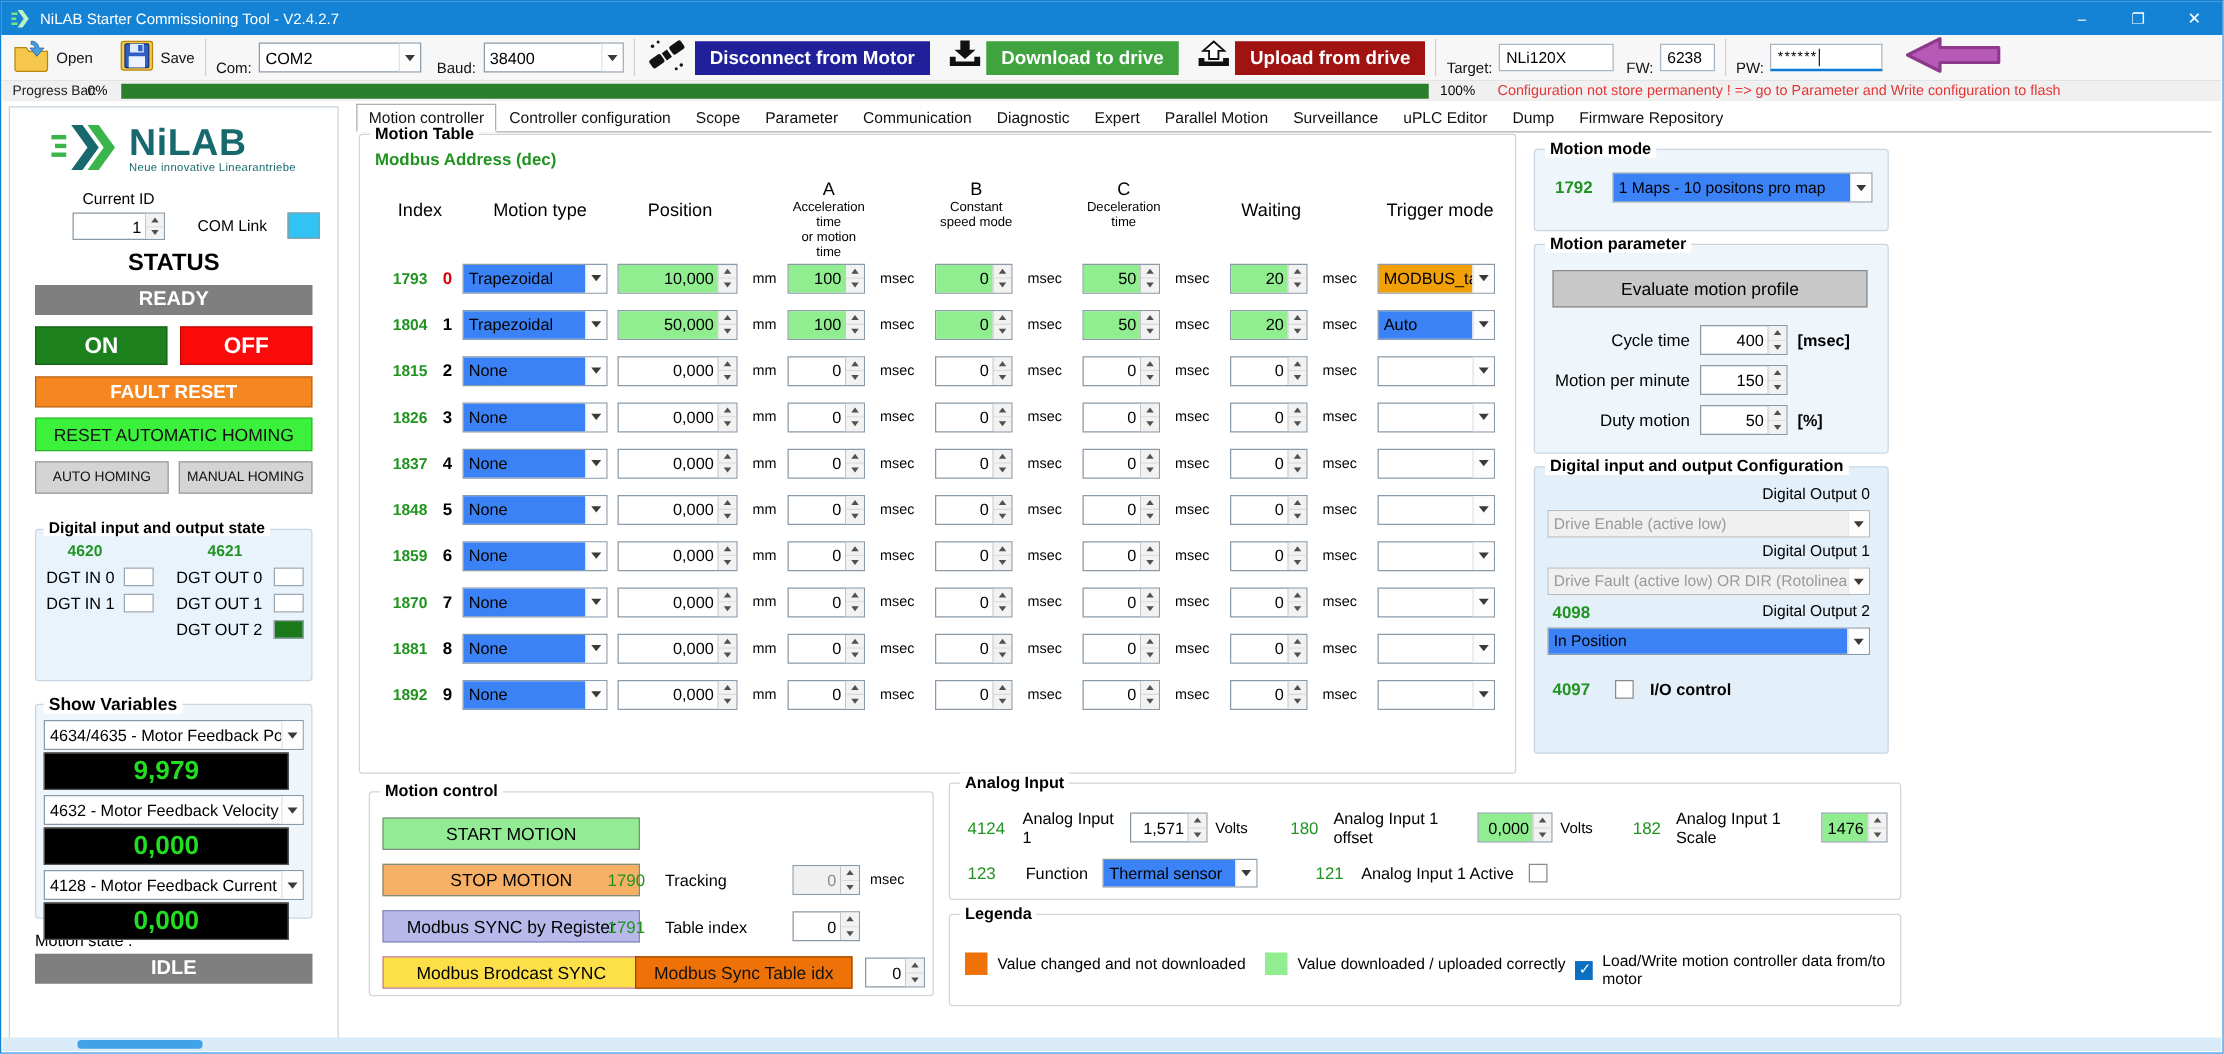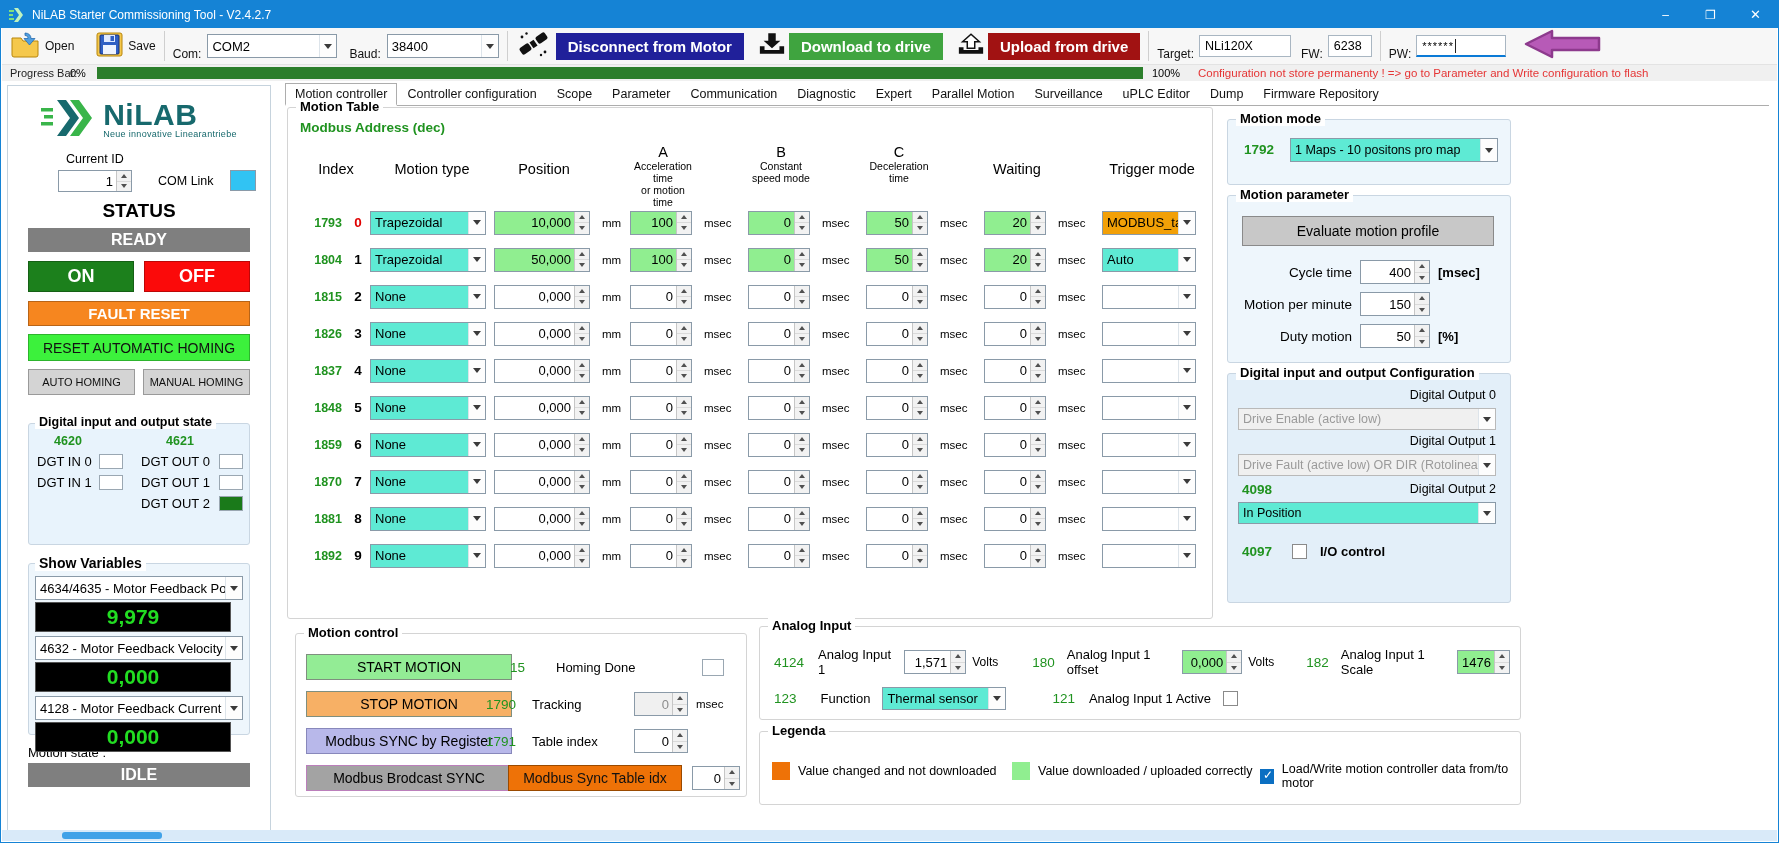--- a/index.html
+++ b/index.html
@@ -90,42 +90,42 @@
   .mt-rows { position:absolute; left:14px; top:96px; right:8px; }
   .mt-row { height:37px; }
   .addr { color:#209320; font-weight:bold; font-size:12.5px; text-align:right; padding-right:4px; }
   .idx { font-weight:bold; font-size:13.5px; text-align:center; }
   .idx.red { color:#e00000; }
   .unit { font-size:11.5px; padding-left:8px; }
 
   
   .combo { display:flex; align-items:stretch; border:1px solid #8a9aa8; background:#fff; height:24px; font-size:13px; }
   .cval { flex:1; display:flex; align-items:center; padding:0 4px; white-space:nowrap; overflow:hidden; }
-  .combo.green .cval { background:#5eead4; }
+  .combo.green .cval { background:#3b82f6; }
   .combo.orange .cval { background:#f2a007; }
   .combo.dis { border-color:#b9b9b9; color:#9a9a9a; }
   .combo.dis .cval { background:#f0f0f0; }
   .dd { width:17px; display:flex; align-items:center; justify-content:center; background:#fdfdfd; border-left:1px solid #dde4ea; }
   .chev { width:0; height:0; border-left:4px solid transparent; border-right:4px solid transparent; border-top:5px solid #3a3a3a; }
   .spin { display:flex; align-items:stretch; border:1px solid #8a9aa8; background:#fff; height:24px; font-size:13px; }
   .sval { flex:1; display:flex; align-items:center; justify-content:flex-end; padding:0 3px; white-space:nowrap; }
   .spin.green .sval { background:#90ee90; }
   .spin.dis .sval { background:#f0f0f0; color:#8c8c8c; }
   .btns { width:15px; display:flex; flex-direction:column; border-left:1px solid #c6c6c6; }
   .btns .up,.btns .dn { flex:1; background:#f2f2f2; display:flex; align-items:center; justify-content:center; }
   .btns .up { border-bottom:1px solid #dadada; }
   .btns .up::after { content:""; border-left:3px solid transparent; border-right:3px solid transparent; border-bottom:4px solid #505050; }
   .btns .dn::after { content:""; border-left:3px solid transparent; border-right:3px solid transparent; border-top:4px solid #505050; }
 
   
   .mc-btn { position:absolute; left:10px; width:206px; height:26px; display:flex; align-items:center; justify-content:center; font-size:14px; border:1px solid #7f8f7f; }
   .mc-start { background:#93ec95; }
   .mc-stop { background:#f7b065; }
   .mc-sync { background:#b8b8ea; border-color:#8888bb; }
-  .mc-bcast { background:#a3a3a3; border-color:#bb7fbb;text-align:center; }
+  .mc-bcast { background:#fde047; border-color:#bb7fbb;text-align:center; }
   .mc-row { position:absolute; left:190px; height:26px; display:flex; align-items:center; font-size:13.5px; }
   .maddr { width:46px; color:#209320; }
   .mlabel { width:88px; font-size:13px; }
   .mc-syncidx { position:absolute; left:212px; width:174px; height:26px; background:#ee7207; border:1px solid #9a4a00; display:flex; align-items:center; justify-content:center; font-size:14px; color:#111; }
   .hcb { width:22px; height:17px; background:#fff; border:1px solid #9aa7b2; }
 
   
   .al-row { position:absolute; left:14px; right:10px; height:26px; display:flex; align-items:center; font-size:13px; }
   .gaddr { color:#209320; font-size:13.5px; }
   .cb { width:15px; height:15px; background:#fff; border:1px solid #8a8a8a; display:inline-block; position:relative; }
@@ -952,25 +952,20 @@
           </div>
         </div>
     </div>
 
     <div class="group" style="left:18px; top:552px; width:452px; height:164px;">
       <span class="gtitle">Motion control</span>
       <div class="mc-btn mc-start" style="top:20px">START MOTION</div>
       <div class="mc-btn mc-stop" style="top:57px">STOP MOTION</div>
       <div class="mc-btn mc-sync" style="top:94px">Modbus SYNC by Register</div>
       <div class="mc-btn mc-bcast" style="top:131px">Modbus Brodcast SYNC</div>
-      <div class="mc-row" style="top:20px">
-        <span class="maddr" style="margin-left:24px">15</span>
-        <span class="mlabel">Homing Done</span>
-        <span class="hcb" style="margin-left:58px"></span>
-      </div>
       <div class="mc-row" style="top:57px">
         <span class="maddr">1790</span>
         <span class="mlabel">Tracking</span>
         <div class="spin dis" style="width:54px;margin-left:14px">
           <span class="sval">0</span>
           <span class="btns">
               <span class="up"></span>
               <span class="dn"></span>
             </span>
         </div>

